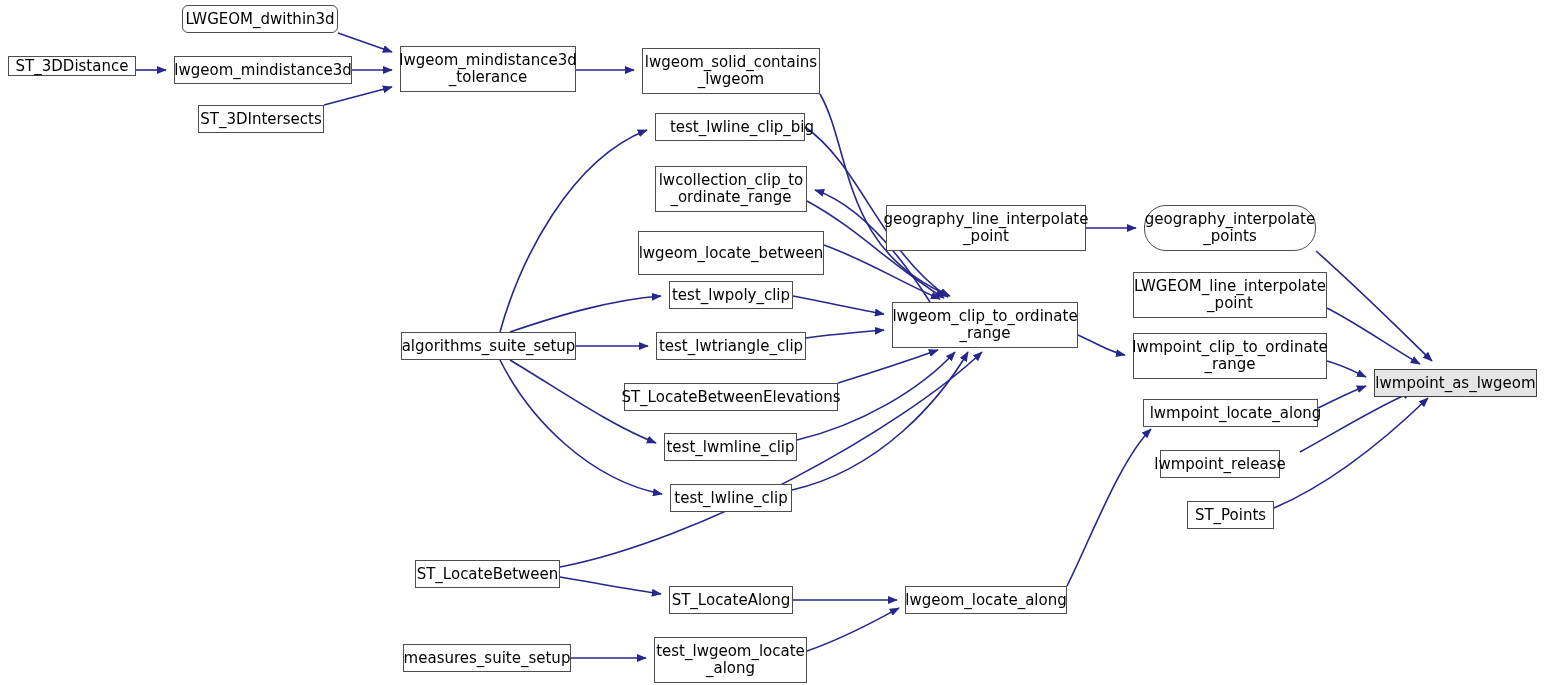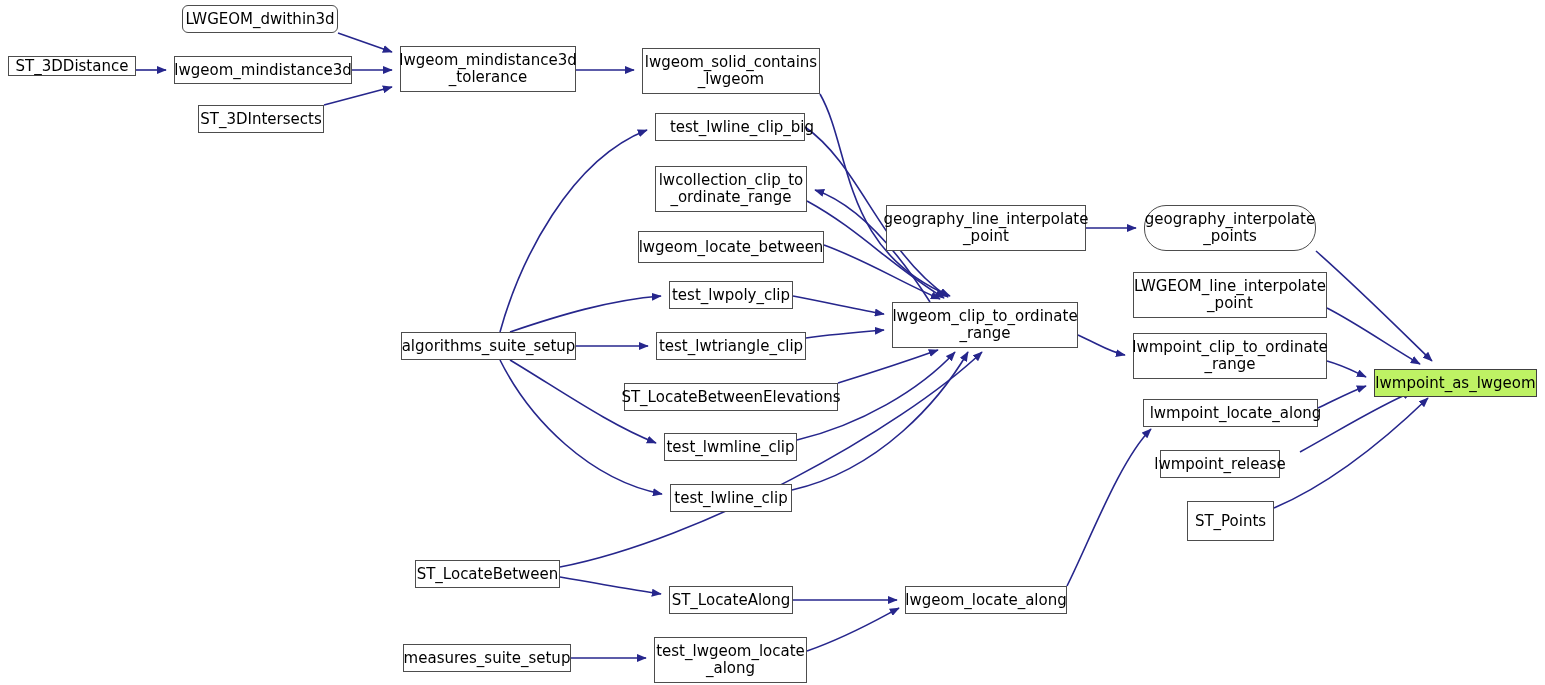--- a/index.html
+++ b/index.html
@@ -20,21 +20,21 @@
     display:flex;
     align-items:center;
     justify-content:center;
     text-align:center;
     font-size:15px;
     line-height:17px;
     white-space:pre-line;
     letter-spacing:0px;
   }
   .node.highlight{
-    background:#bef264;
+    background:#e5e5e5;
     border:1px solid #404040;
   }
 </style>
 </head>
 <body>
 
 <div id="canvas">
   <svg id="edges" viewBox="0 0 1545 685" xmlns="http://www.w3.org/2000/svg">
     <defs>
       <marker id="ah" markerWidth="10" markerHeight="8" refX="9.2" refY="4" orient="auto" markerUnits="userSpaceOnUse">
@@ -83,40 +83,40 @@
       <div class="node" style="left: 174px; top: 56px; width: 178px; height: 28px;">lwgeom_mindistance3d</div>
       <div class="node" style="left: 182px; top: 5px; width: 156px; height: 28px; border-radius: 6px;">LWGEOM_dwithin3d</div>
       <div class="node" style="left: 198px; top: 105px; width: 126px; height: 28px;">ST_3DIntersects</div>
       <div class="node" style="left: 400px; top: 46px; width: 176px; height: 46px;">lwgeom_mindistance3d
 _tolerance</div>
       <div class="node" style="left: 642px; top: 48px; width: 178px; height: 46px;">lwgeom_solid_contains
 _lwgeom</div>
       <div class="node" style="left: 655px; top: 113px; width: 150px; height: 28px; padding-left: 24px;">test_lwline_clip_big</div>
       <div class="node" style="left: 655px; top: 166px; width: 152px; height: 46px;">lwcollection_clip_to
 _ordinate_range</div>
-      <div class="node" style="left: 638px; top: 231px; width: 186px; height: 32px;">lwgeom_locate_between</div>
+      <div class="node" style="left: 638px; top: 231px; width: 186px; height: 44px;">lwgeom_locate_between</div>
       <div class="node" style="left: 401px; top: 332px; width: 175px; height: 28px;">algorithms_suite_setup</div>
       <div class="node" style="left: 669px; top: 281px; width: 124px; height: 28px;">test_lwpoly_clip</div>
       <div class="node" style="left: 656px; top: 332px; width: 150px; height: 28px;">test_lwtriangle_clip</div>
       <div class="node" style="left: 624px; top: 383px; width: 214px; height: 28px;">ST_LocateBetweenElevations</div>
       <div class="node" style="left: 664px; top: 433px; width: 133px; height: 28px;">test_lwmline_clip</div>
       <div class="node" style="left: 670px; top: 484px; width: 122px; height: 28px;">test_lwline_clip</div>
       <div class="node" style="left: 892px; top: 302px; width: 186px; height: 46px;">lwgeom_clip_to_ordinate
 _range</div>
       <div class="node" style="left: 886px; top: 205px; width: 200px; height: 46px;">geography_line_interpolate
 _point</div>
       <div class="node" style="left: 1144px; top: 205px; width: 172px; height: 46px; border-radius: 22px;">geography_interpolate
 _points</div>
       <div class="node" style="left: 1133px; top: 272px; width: 194px; height: 46px;">LWGEOM_line_interpolate
 _point</div>
       <div class="node" style="left: 1133px; top: 333px; width: 194px; height: 46px;">lwmpoint_clip_to_ordinate
 _range</div>
       <div class="node" style="left: 1143px; top: 399px; width: 175px; height: 28px; padding-left: 10px;">lwmpoint_locate_along</div>
       <div class="node" style="left: 1160px; top: 450px; width: 120px; height: 28px;">lwmpoint_release</div>
-      <div class="node" style="left: 1187px; top: 501px; width: 87px; height: 40px;">ST_Points</div>
+      <div class="node" style="left: 1187px; top: 501px; width: 87px; height: 28px;">ST_Points</div>
       <div class="node highlight" style="left: 1374px; top: 369px; width: 163px; height: 28px;">lwmpoint_as_lwgeom</div>
       <div class="node" style="left: 415px; top: 560px; width: 145px; height: 28px;">ST_LocateBetween</div>
       <div class="node" style="left: 669px; top: 586px; width: 124px; height: 28px;">ST_LocateAlong</div>
       <div class="node" style="left: 905px; top: 586px; width: 162px; height: 28px;">lwgeom_locate_along</div>
       <div class="node" style="left: 403px; top: 644px; width: 168px; height: 28px;">measures_suite_setup</div>
       <div class="node" style="left: 654px; top: 637px; width: 153px; height: 46px;">test_lwgeom_locate
 _along</div>
     </div>
 </div>
 

